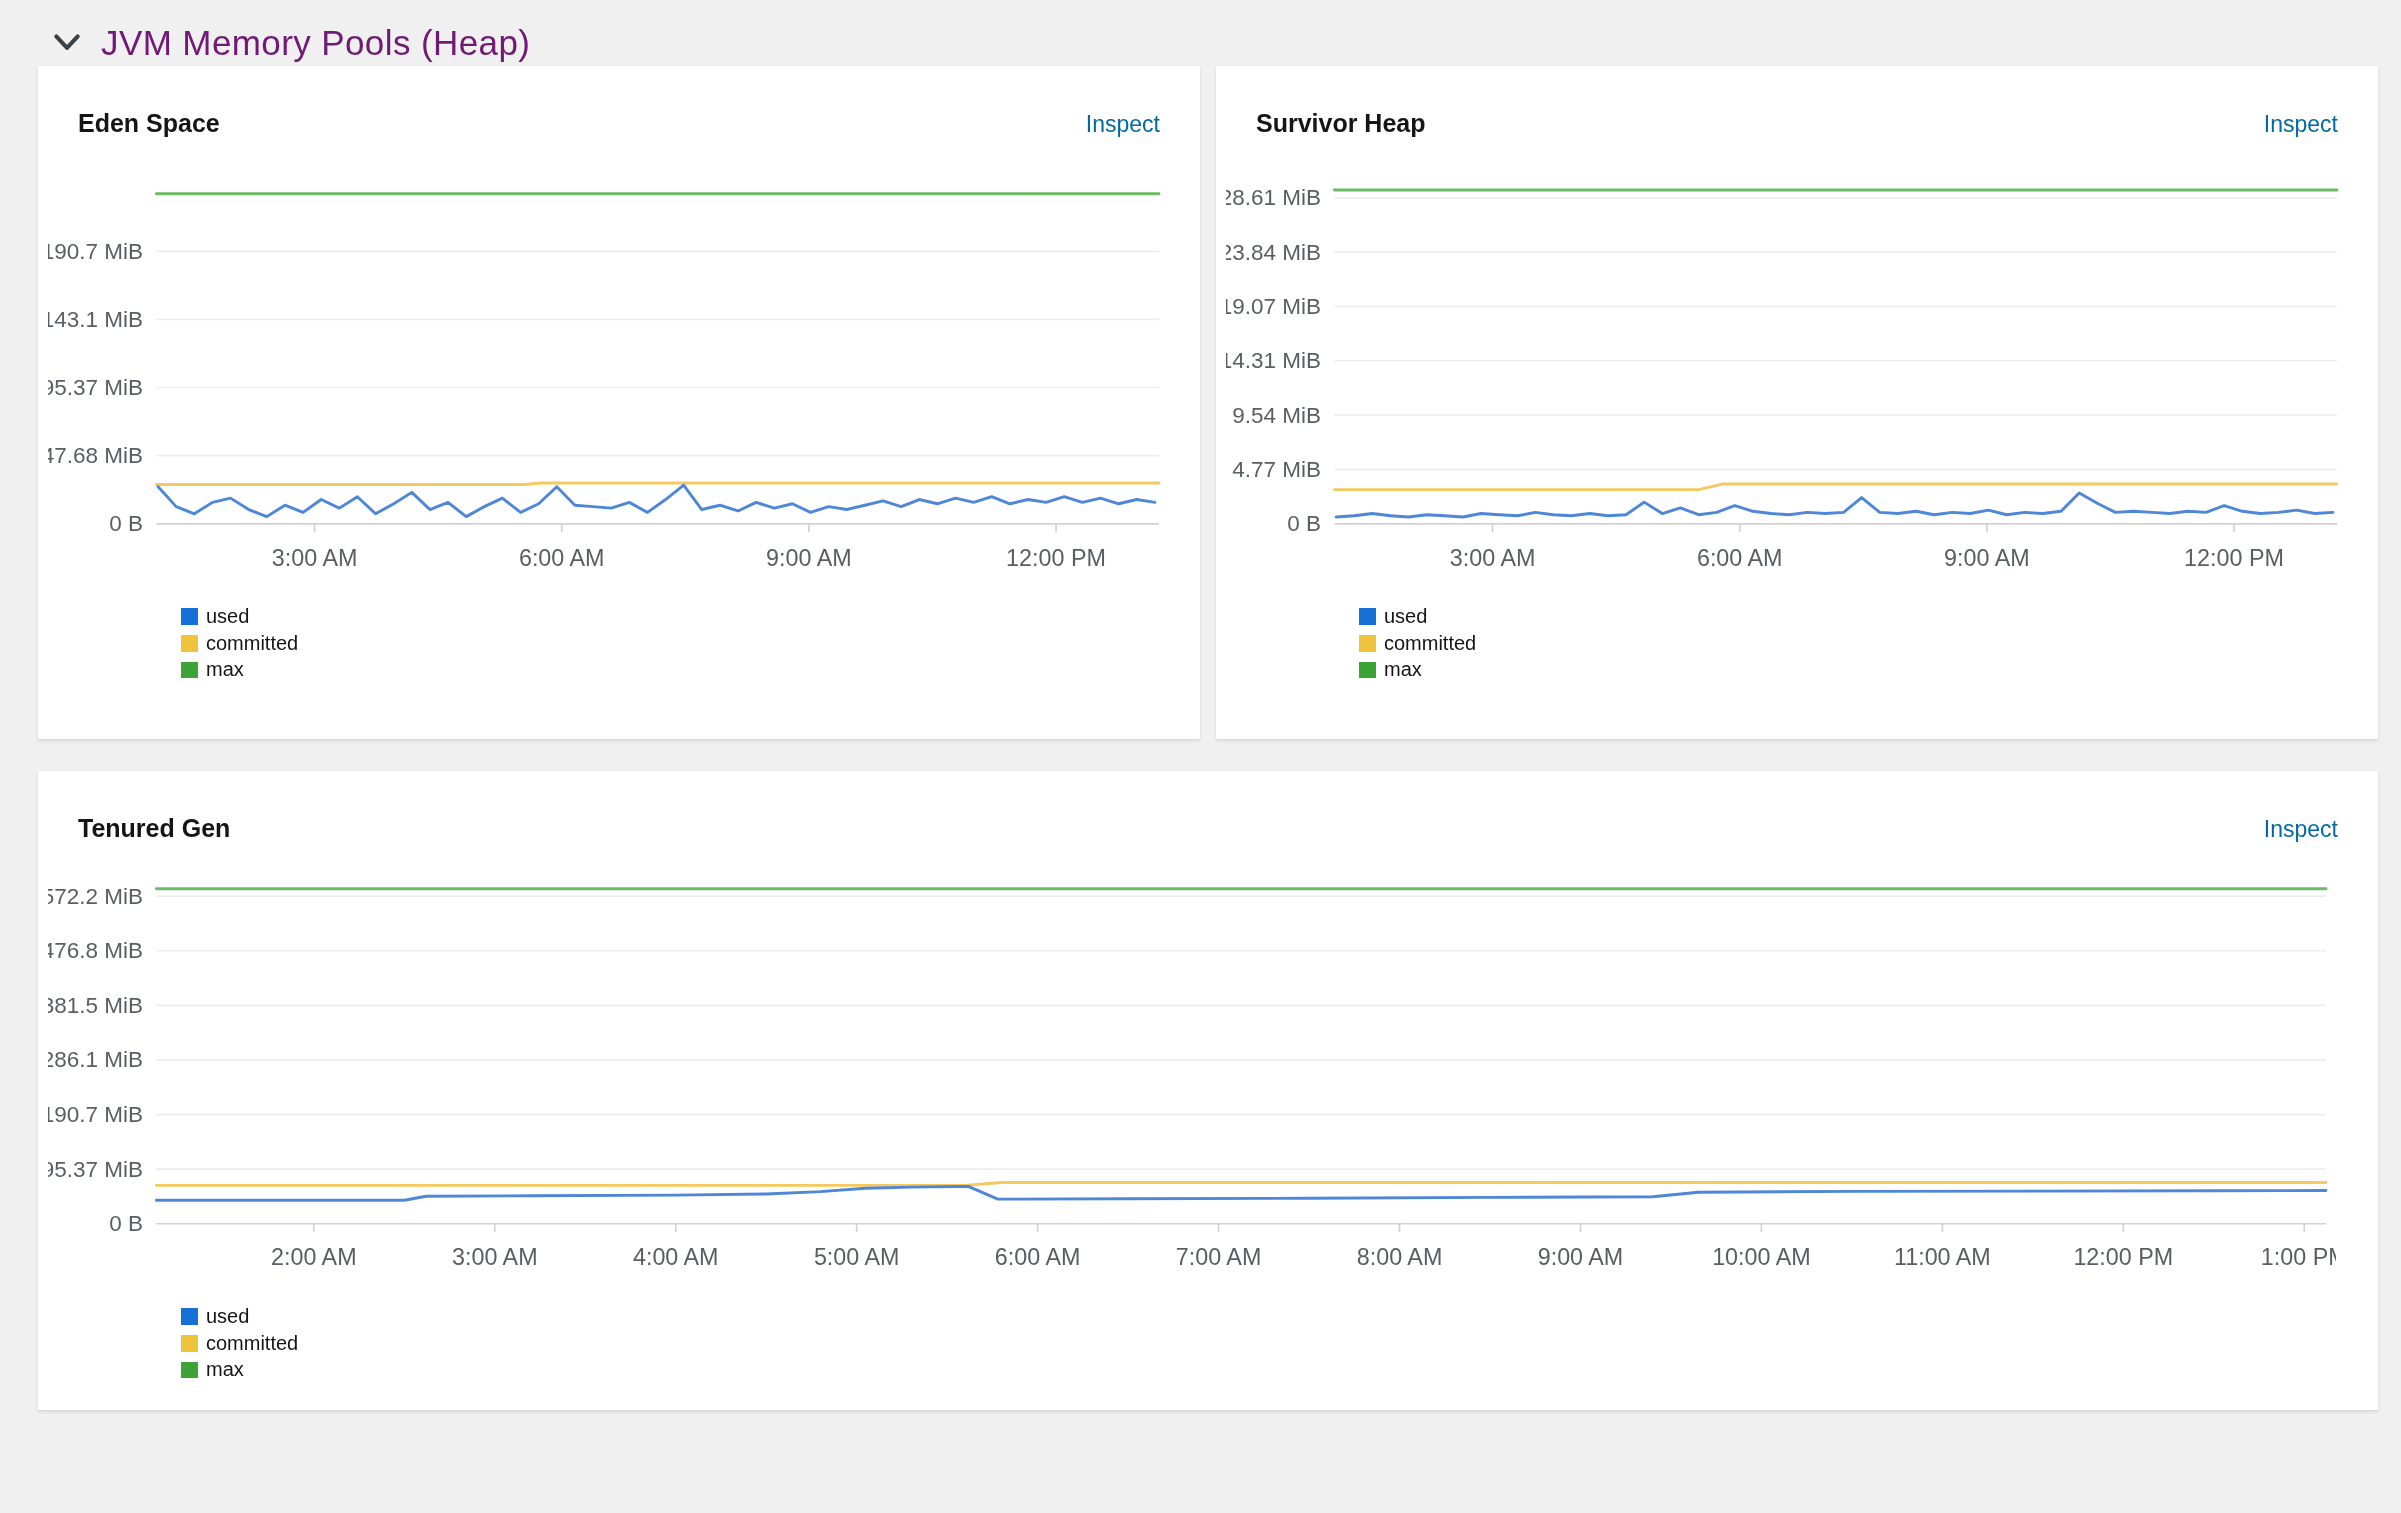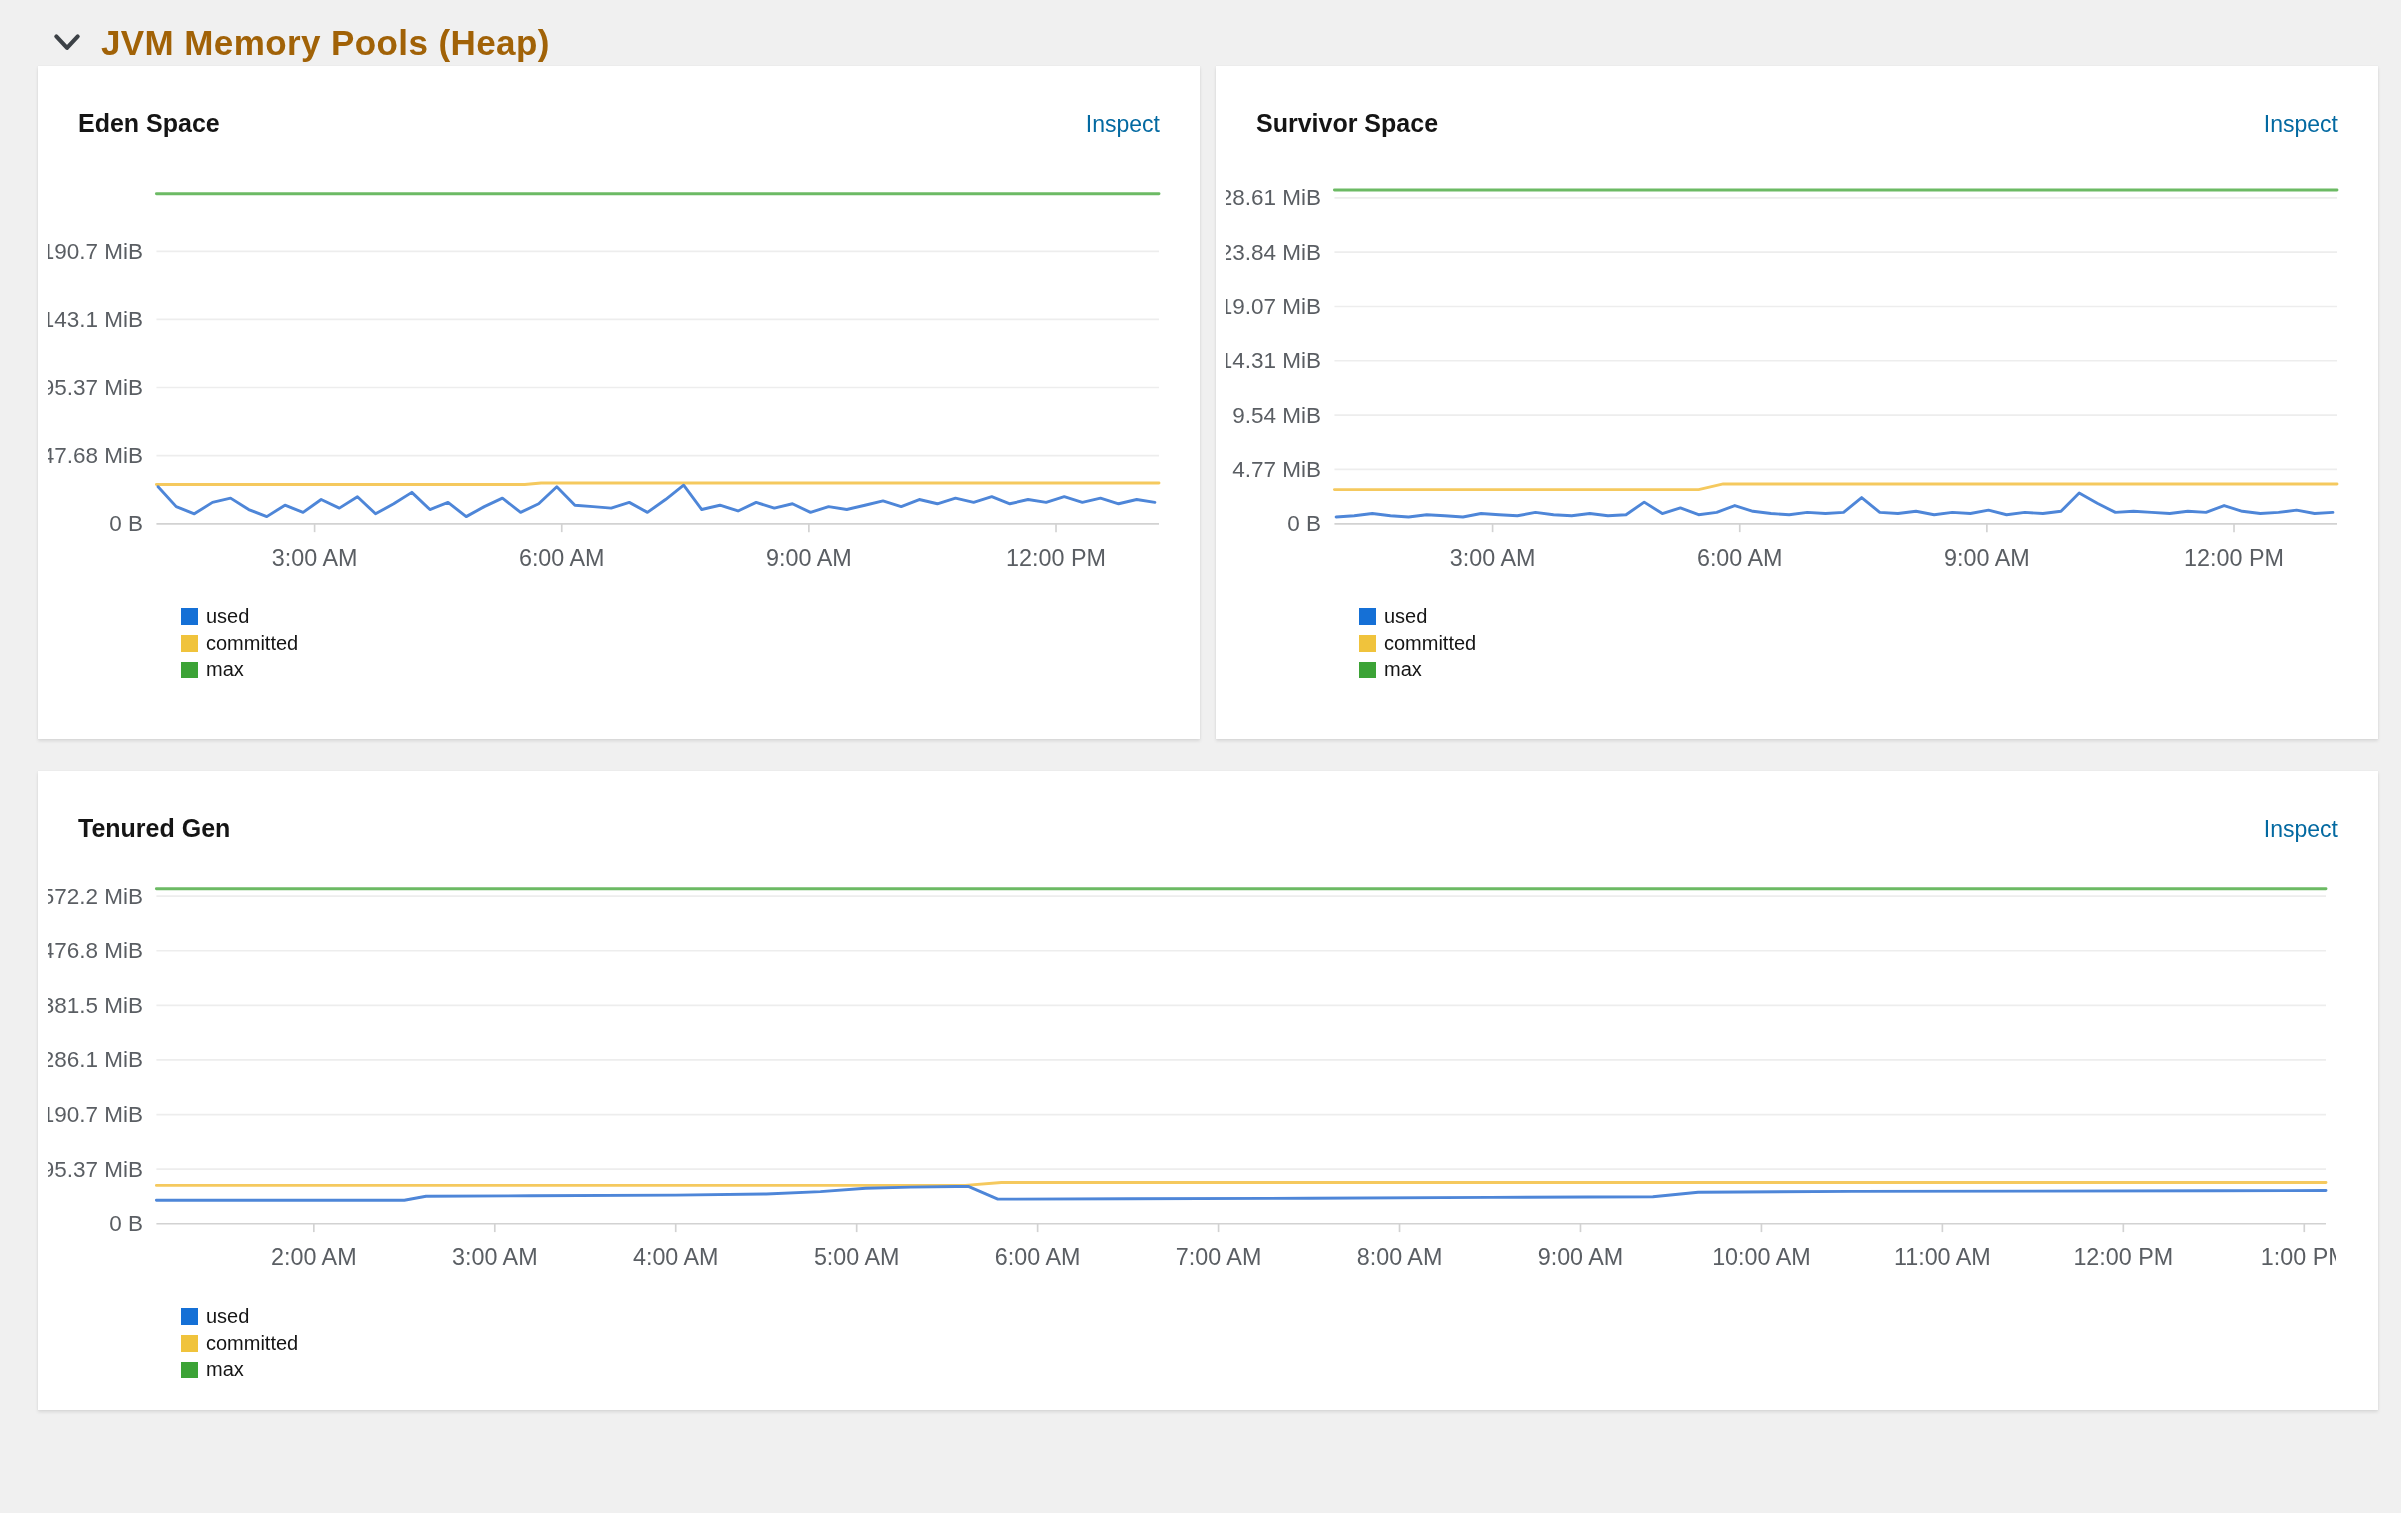--- a/index.html
+++ b/index.html
@@ -8,21 +8,21 @@
     background:#f0f0f0;
     font-family:"Liberation Sans","DejaVu Sans",sans-serif;
     -webkit-font-smoothing:antialiased;
   }
   .section-header{
     display:flex;align-items:center;gap:20px;
     padding:33px 0 0 53px;height:53px;box-sizing:border-box;
   }
   .chevron-btn{background:none;border:none;padding:0;cursor:pointer;display:flex;align-items:center;}
   .section-title{
-    font-size:35px;font-weight:700;color:#a16207;letter-spacing:0.4px;margin:0;
+    font-size:35px;font-weight:400;color:#701a75;letter-spacing:0.4px;margin:0;
   }
   .cards{margin:13.3px 23px 0 38px;}
   .row-top{display:flex;gap:16px;}
   .card{
     background:#ffffff;
     box-shadow:0 1.7px 3.3px rgba(3,3,3,0.10), 0 0 0.8px rgba(3,3,3,0.12);
     box-sizing:border-box;
   }
   .card-top{flex:1 1 0;height:673px;}
   .card-bottom{margin-top:32px;height:639px;}
@@ -92,21 +92,21 @@
           </div>
           <div class="legend-item">
             <span class="swatch" style="background: rgb(60, 163, 54);"></span>
             <span>max</span>
           </div>
         </div>
     </div>
 
     <div class="card card-top">
       <div class="card-head">
-        <h2 class="card-title">Survivor Space</h2>
+        <h2 class="card-title">Survivor Heap</h2>
         <a class="inspect" href="#">Inspect</a>
       </div>
       <svg class="chart" width="1121" height="424" viewBox="0 0 1344 508">
           <line x1="130" x2="1332" y1="442" y2="442" stroke="#d2d2d2" stroke-width="2"></line>
           <text x="114" y="451" text-anchor="end" fill="#5a5e63" font-size="27">0 B</text>
           <line x1="130" x2="1332" y1="376.8411764705882" y2="376.8411764705882" stroke="#ededed" stroke-width="2"></line>
           <text x="114" y="385.8411764705882" text-anchor="end" fill="#5a5e63" font-size="27">4.77 MiB</text>
           <line x1="130" x2="1332" y1="311.6823529411765" y2="311.6823529411765" stroke="#ededed" stroke-width="2"></line>
           <text x="114" y="320.6823529411765" text-anchor="end" fill="#5a5e63" font-size="27">9.54 MiB</text>
           <line x1="130" x2="1332" y1="246.5235294117647" y2="246.5235294117647" stroke="#ededed" stroke-width="2"></line>

